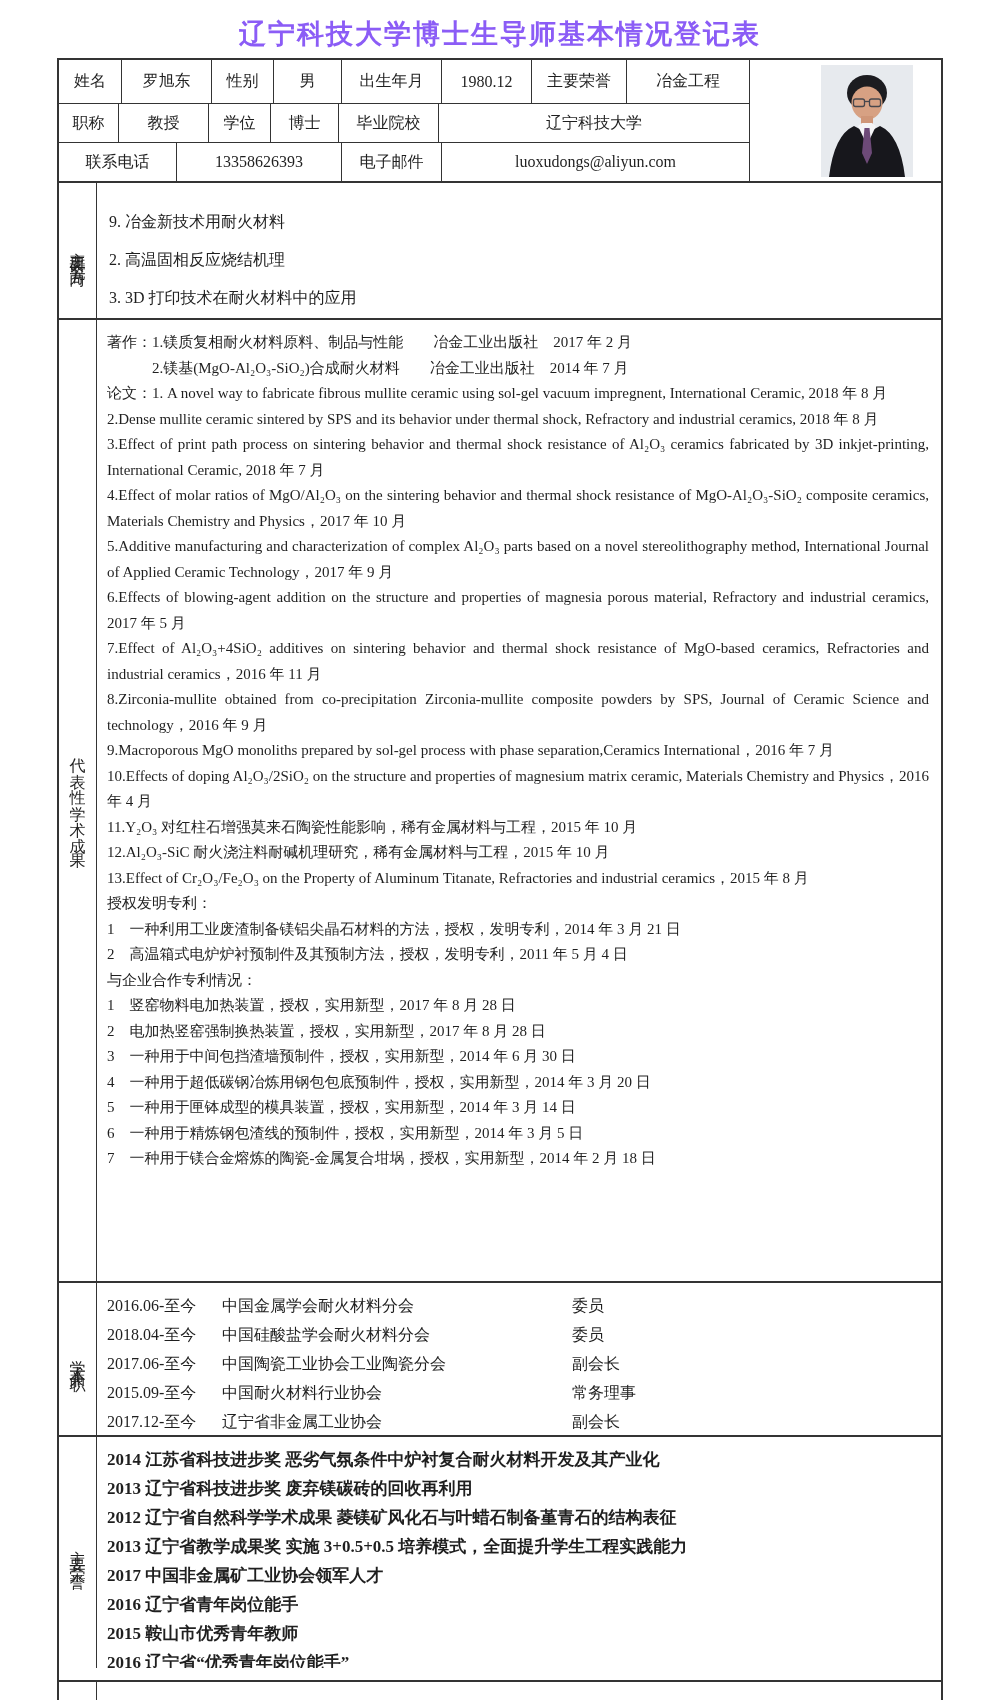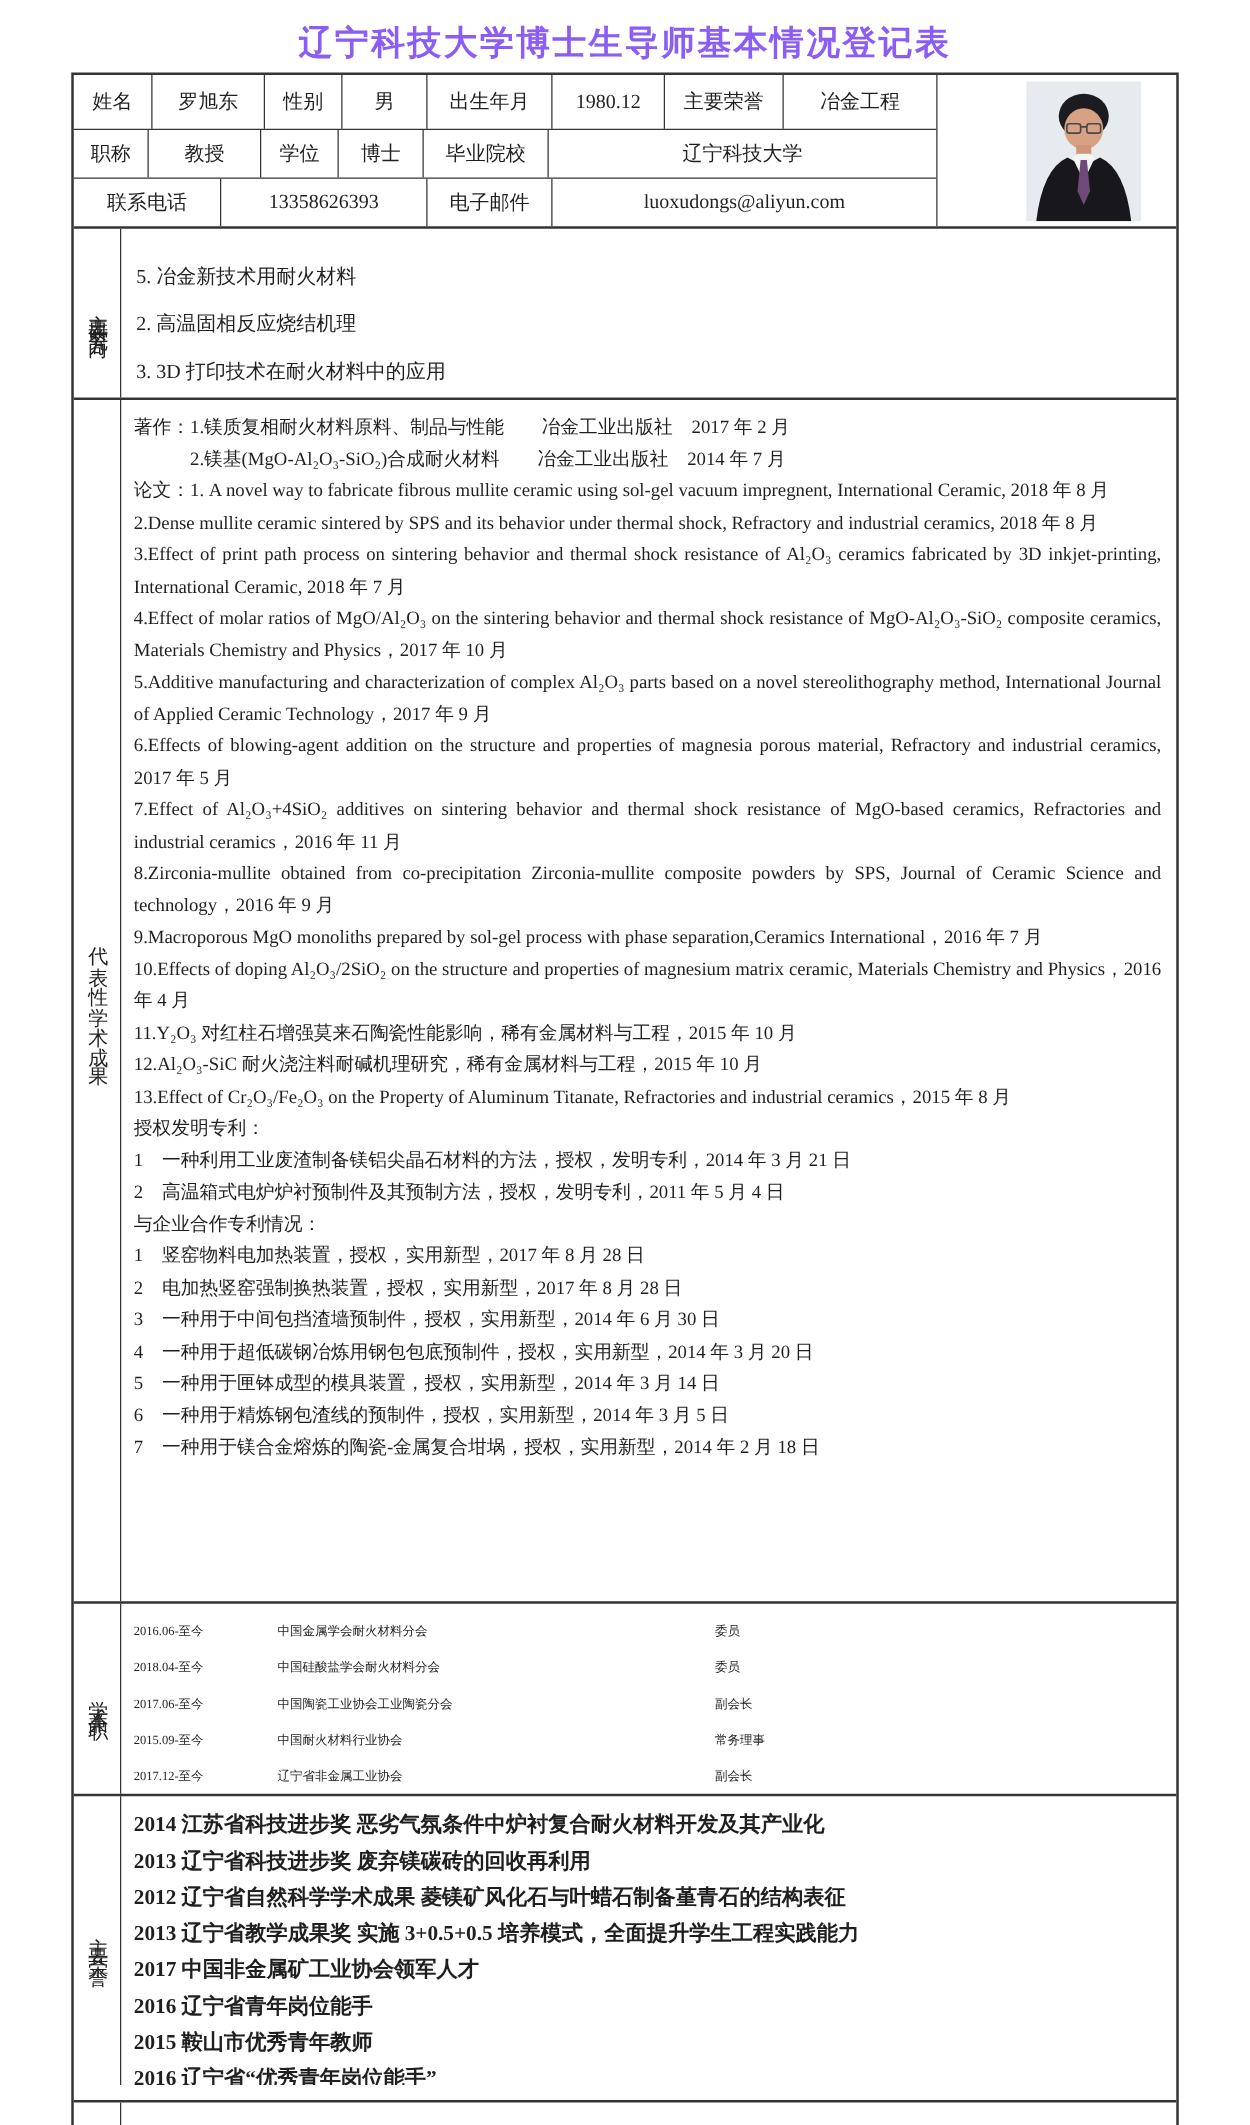--- a/index.html
+++ b/index.html
@@ -43,21 +43,21 @@
   .research-content { padding:20px 12px 0 12px; font-size:16px; }
   .research-item { line-height:38px; white-space:nowrap; }
   
   .ach-content { padding:10px 12px 8px 10px; font-size:15px; line-height:25.5px; }
   .ach-line { text-align:justify; }
   .spacing-research  { letter-spacing:4px; }
   .spacing-ach       { letter-spacing:16px; }
   .spacing-posts     { letter-spacing:6px; }
   .spacing-honors    { letter-spacing:8px; }
   
-  .posts-content { padding:8px 10px 0 10px; font-size:10px; }
+  .posts-content { padding:8px 10px 0 10px; font-size:16px; }
   .post-row { display:flex; line-height:29px; }
   .post-period { width:115px; flex:none; }
   .post-org { width:350px; flex:none; }
   .post-role { flex:1; }
   
   .honors-content { padding:8px 10px 0 10px; font-size:17px;font-weight:bold; }
   .honor-item { line-height:29px; white-space:nowrap; overflow:hidden; }
   
   .partial-row { display:flex; margin-top:12px; border-top:2px solid #343434; height:44px; }
   
@@ -118,21 +118,21 @@
         </svg>
       </div>
     </div>
 
     <div class="section sec-research">
       <div class="v-label">
         <div class="v-text spacing-research">主要研究方向</div>
       </div>
       <div class="section-content research-content">
 
-      <div class="research-item">5. 冶金新技术用耐火材料</div>
+      <div class="research-item">9. 冶金新技术用耐火材料</div>
           <div class="research-item">2. 高温固相反应烧结机理</div>
           <div class="research-item">3. 3D 打印技术在耐火材料中的应用</div>
         </div>
     </div>
 
     <div class="section sec-ach">
       <div class="v-label">
         <div class="v-text spacing-ach">代表性学术成果</div>
       </div>
       <div class="section-content ach-content">

